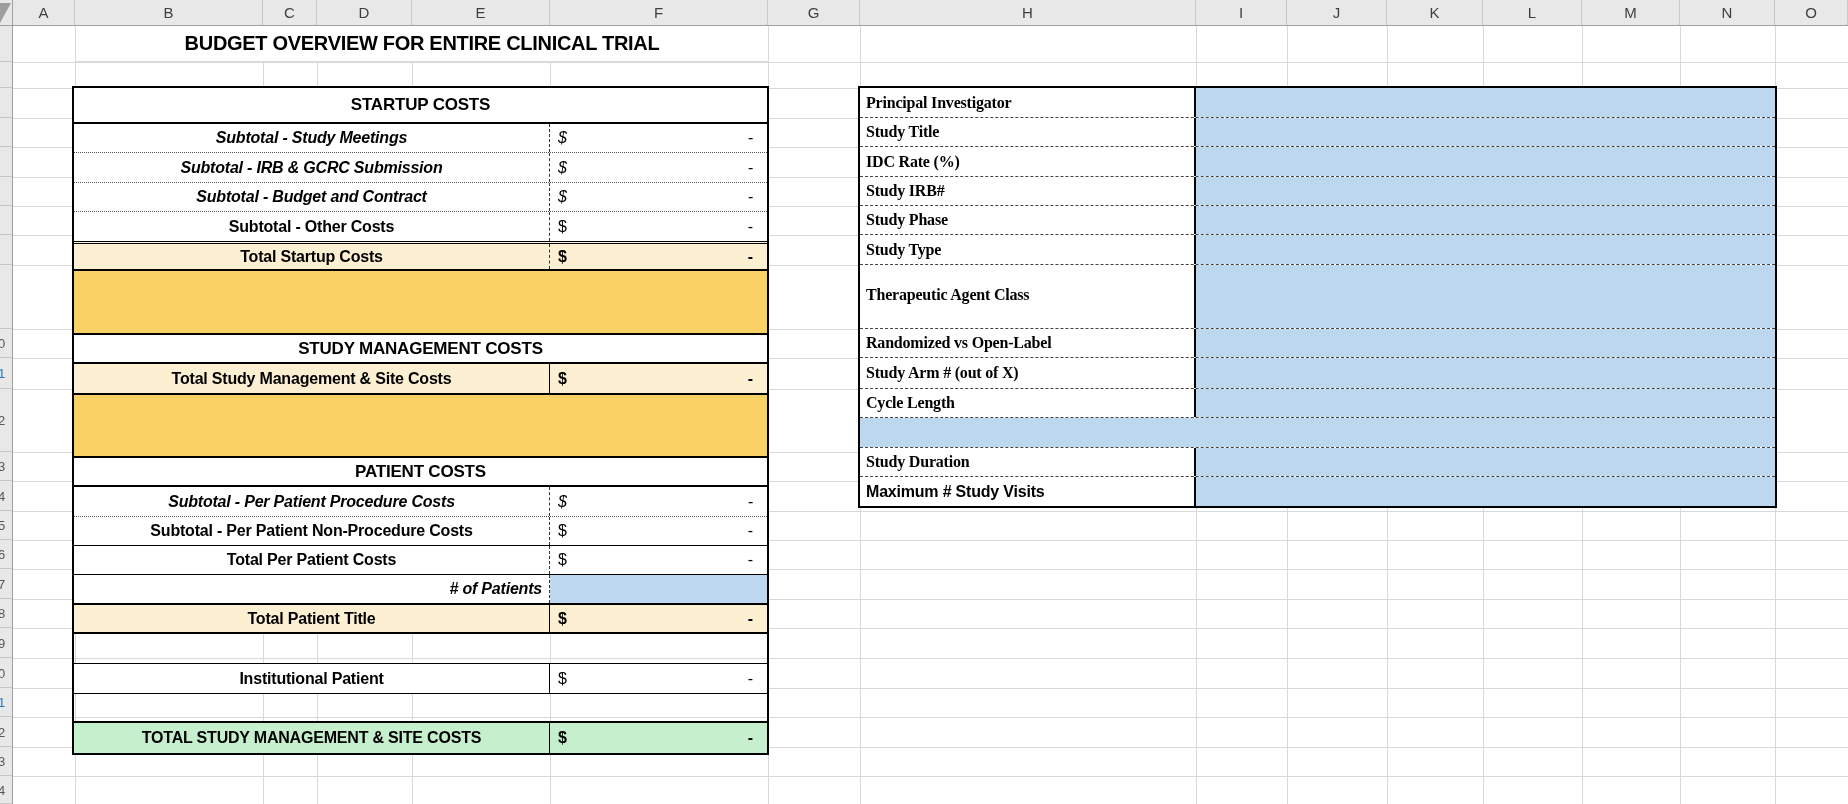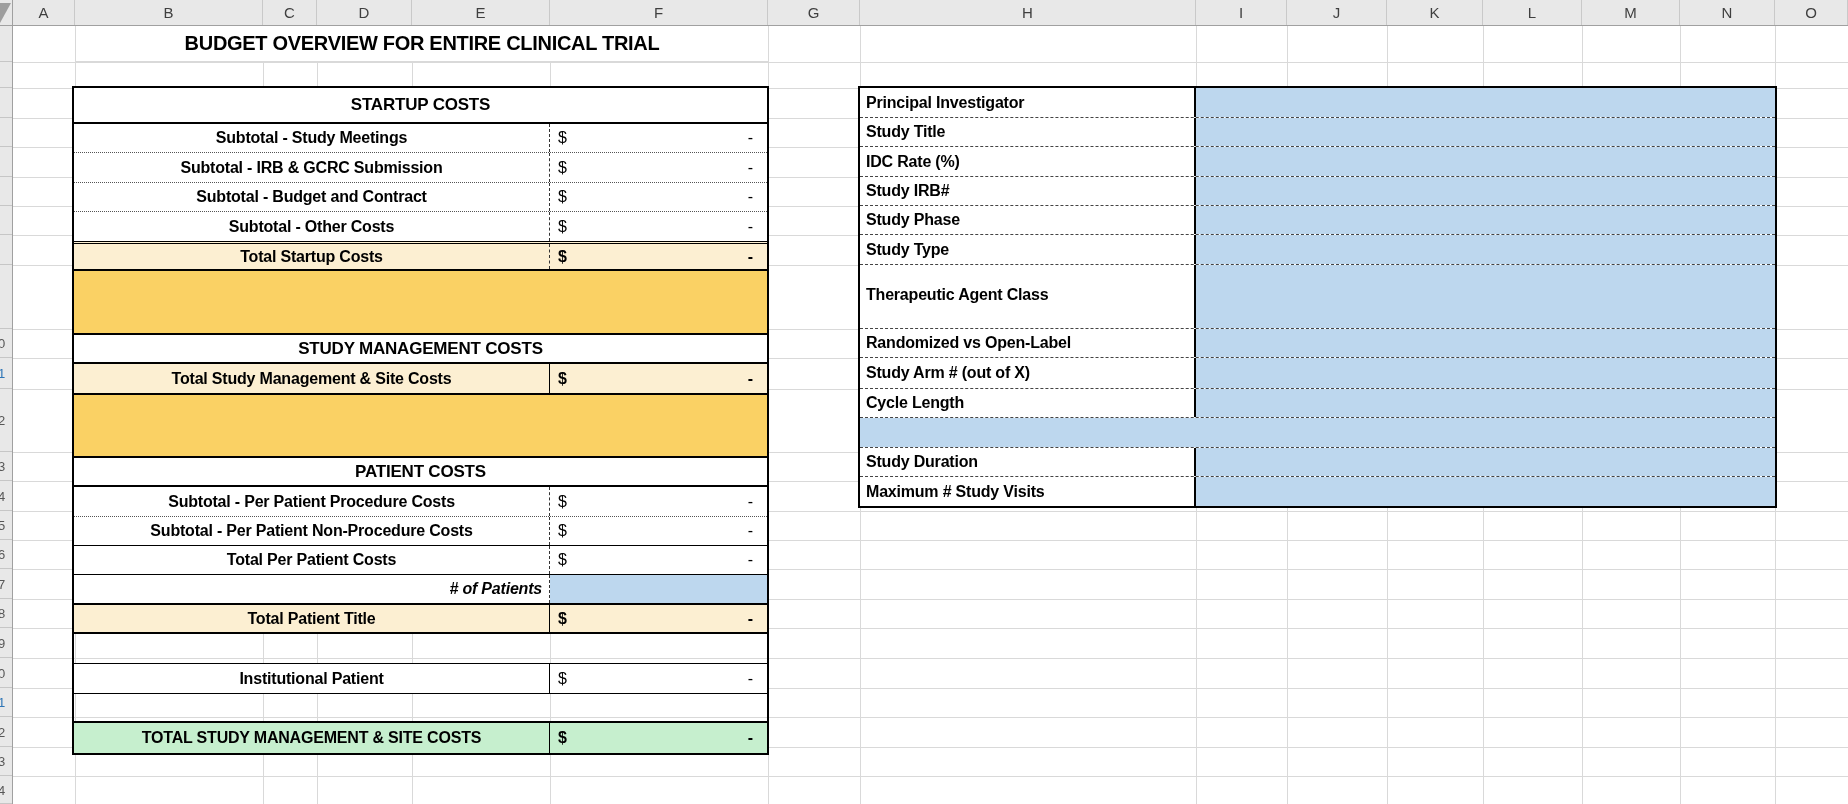--- a/index.html
+++ b/index.html
@@ -47,32 +47,32 @@
   .lbl.dash  { border-right:1px dashed #333; }
   .lbl.solid { border-right:1px solid #000; }
   .lbl.right { justify-content:flex-end; padding-right:7px; font-style:italic; }
   .money { flex:1; display:flex; align-items:center; justify-content:space-between;
     padding:0 14px 0 8px; font-size:16px; }
   .money.bold { font-weight:bold; }
   .bluecell { flex:1; }
   .band {}
   .bb2 { border-bottom:2px solid #000; }
   .bb1 { border-bottom:1px solid #000; }
-  .bbd { border-bottom:1px dotted #555; }
+  .bbd { border-bottom:1px dotted #555;font-style:italic; }
   .bt3 { border-top:3px double #000; }
 
   
   .rtable { position:absolute; left:858px; top:86px; width:919px;
     border:2px solid #000; z-index:2; }
   .rrow { display:flex; width:100%; background:#fff; }
   .rlbl { width:336px; border-right:2px solid #000; font-weight:bold; font-size:16px;
     letter-spacing:-0.2px; display:flex; align-items:center; padding-left:6px; }
   .rrow.tall .rlbl { align-items:center; padding-bottom:4px; }
   .rval { flex:1; }
-  .bbr { border-bottom:1px dashed #444; }
+  .bbr { border-bottom:1px dashed #444;font-family:Liberation Serif, serif; }
 </style>
 </head>
 <body>
 
 <div class="sheet">
 
   <div id="gridlines">
       <div class="gl" style="left: 75px; top: 26px; width: 1px; height: 778px;"></div>
       <div class="gl" style="left: 263px; top: 26px; width: 1px; height: 778px;"></div>
       <div class="gl" style="left: 317px; top: 26px; width: 1px; height: 778px;"></div>

